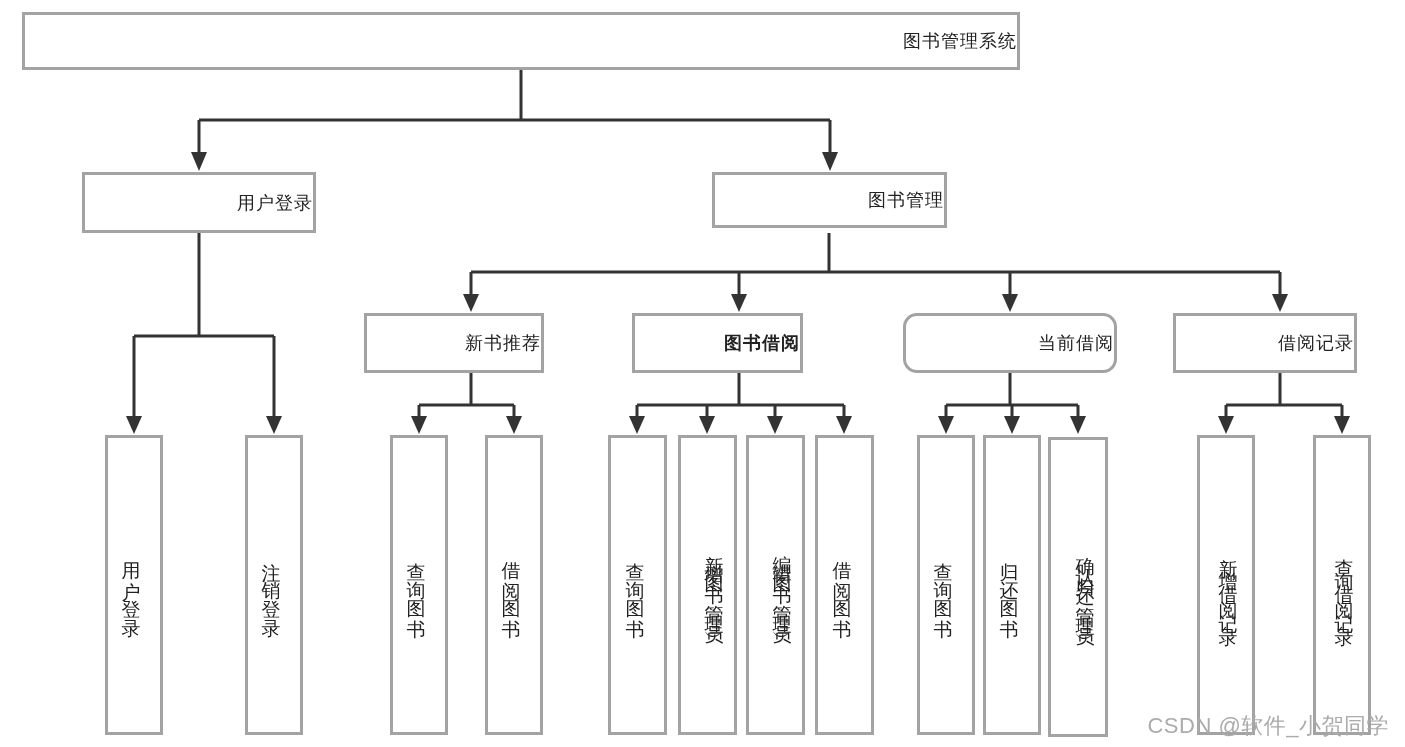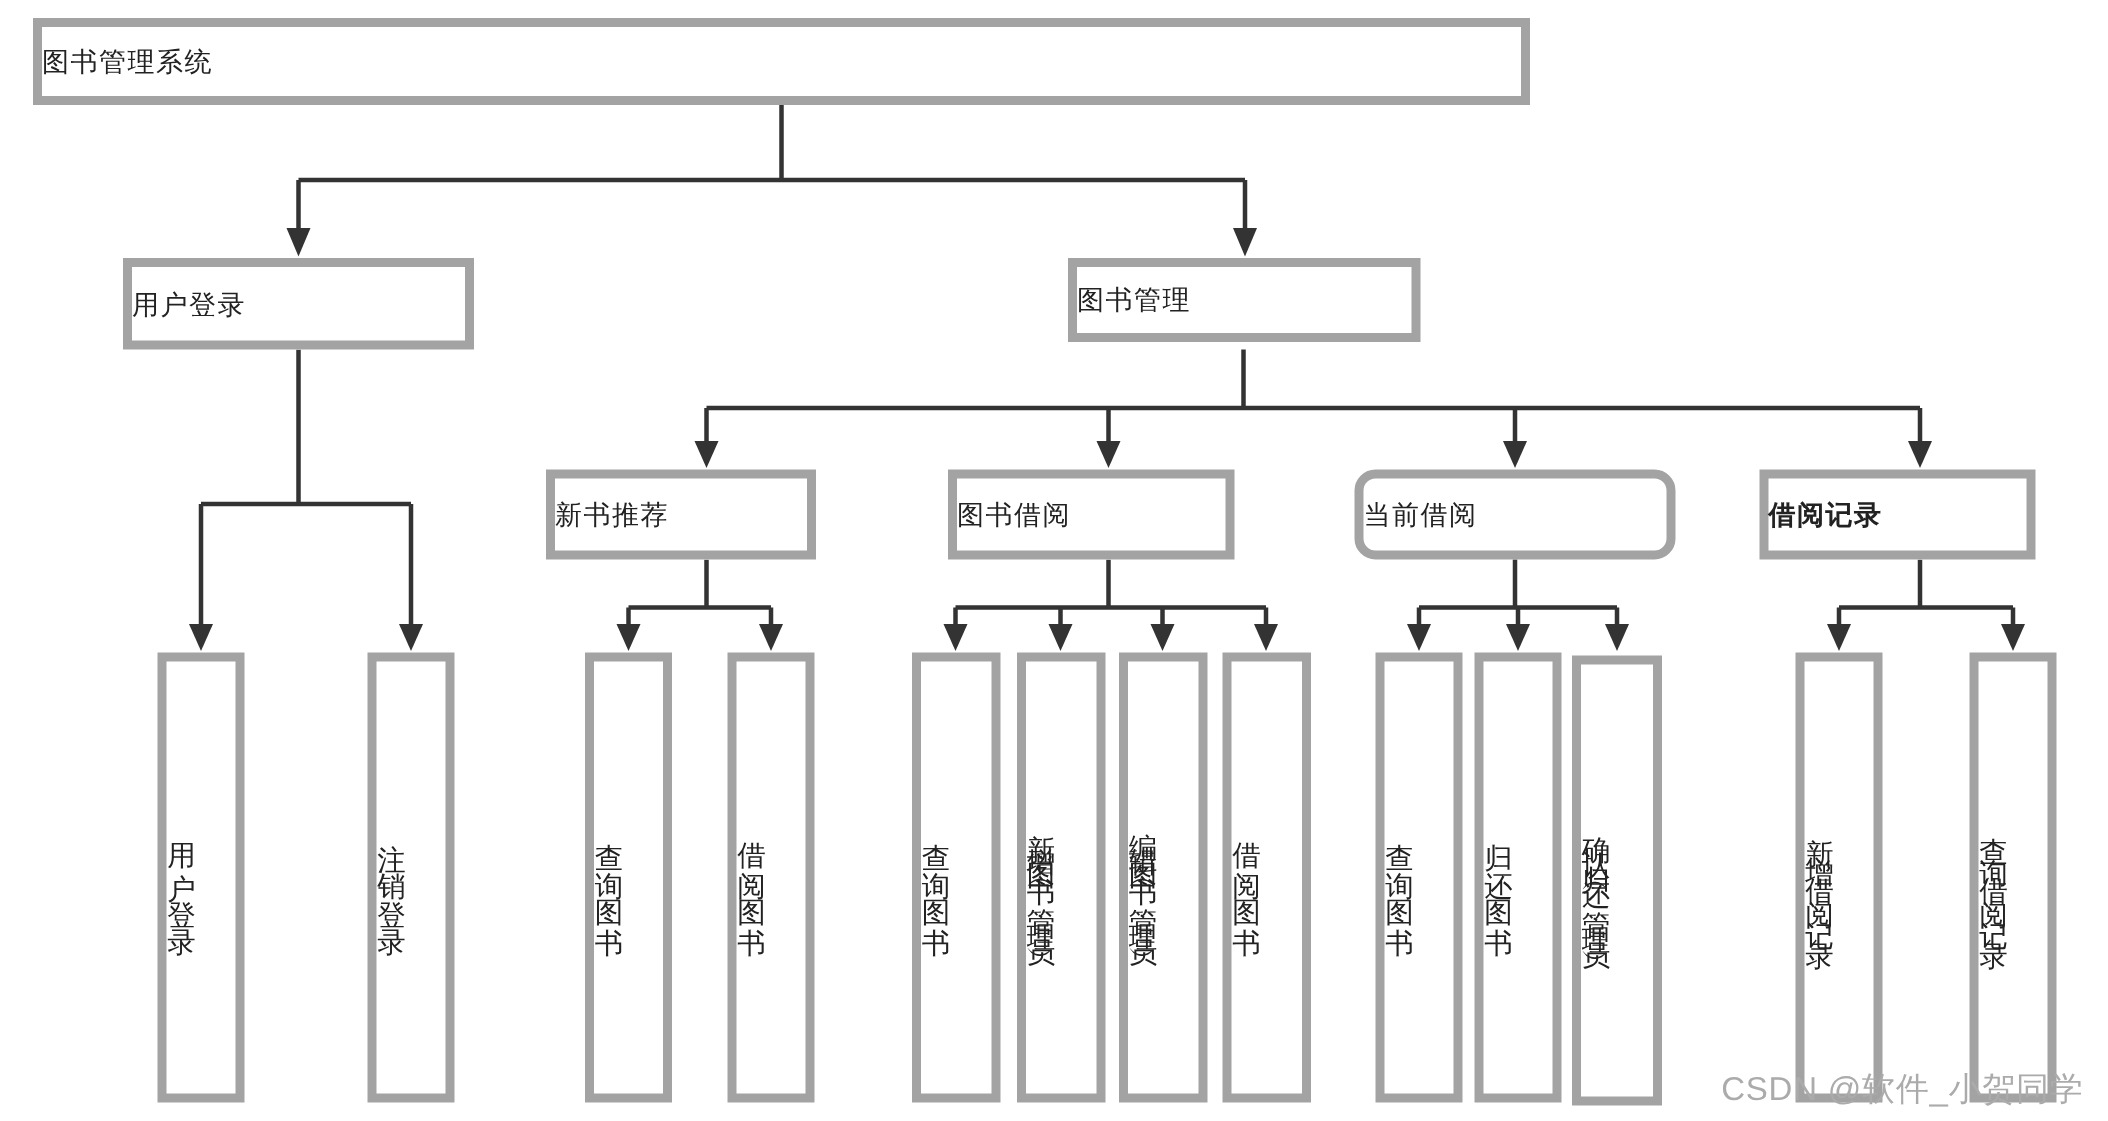--- a/index.html
+++ b/index.html
@@ -19,25 +19,25 @@
     position: absolute;
     left: 0;
     top: 0;
     width: 1405px;
     height: 747px;
     pointer-events: none;
   }
   .node {
     position: absolute;
     box-sizing: border-box;
-    border: 6px solid #a3a3a3;
+    border: 3px solid #a3a3a3;
     background: #ffffff;
     display: flex;
     align-items: center;
-    justify-content: flex-start;
+    justify-content: flex-end;
     color: #222222;
     z-index: 2;
   }
   .node.h {
     font-size: 18px;
     letter-spacing: 1px;
   }
   .node.v {
     font-size: 19px;
   }
@@ -119,27 +119,27 @@
   <div class="node h" style="left:82px; top:172px; width:234px; height:61px;">
     <span>用户登录</span>
   </div>
   <div class="node h" style="left:712px; top:172px; width:235px; height:56px;">
     <span>图书管理</span>
   </div>
 
   <div class="node h" style="left:364px; top:313px; width:180px; height:60px;">
     <span>新书推荐</span>
   </div>
-  <div class="node h" style="left:632px; top:313px; width:191px; height:60px;">
+  <div class="node h" style="left:632px; top:313px; width:171px; height:60px;font-weight:bold;">
     <span>图书借阅</span>
   </div>
   <div class="node h" style="left:903px; top:313px; width:214px; height:60px;border-radius:14px;">
     <span>当前借阅</span>
   </div>
-  <div class="node h" style="left:1173px; top:313px; width:184px; height:60px;font-weight:bold;">
+  <div class="node h" style="left:1173px; top:313px; width:184px; height:60px;">
     <span>借阅记录</span>
   </div>
 
   <div class="node v ls-wide" style="left:105px; top:435px; width:58px; height:300px;">
     <span class="vtext">用户登录</span>
   </div>
   <div class="node v ls-wide" style="left:245px; top:435px; width:58px; height:300px;">
     <span class="vtext">注销登录</span>
   </div>
 

